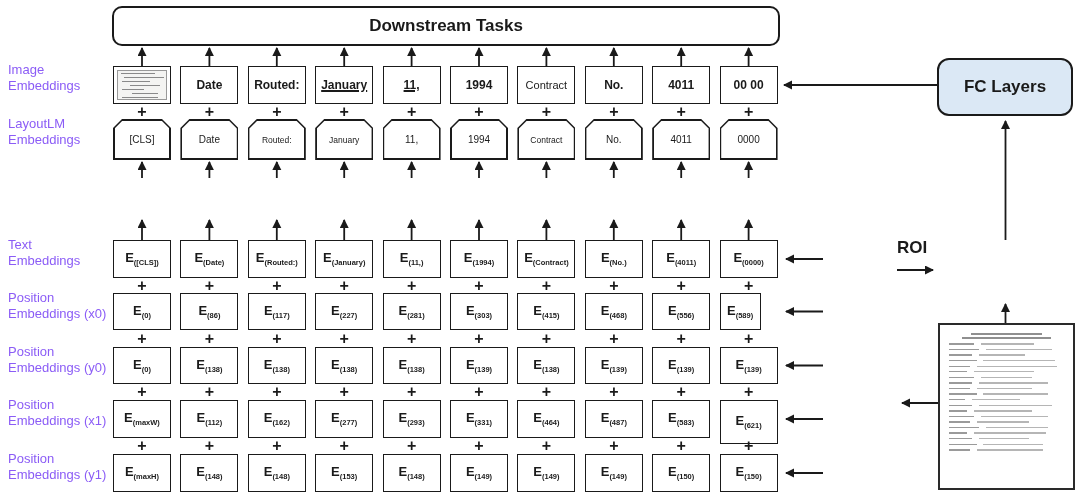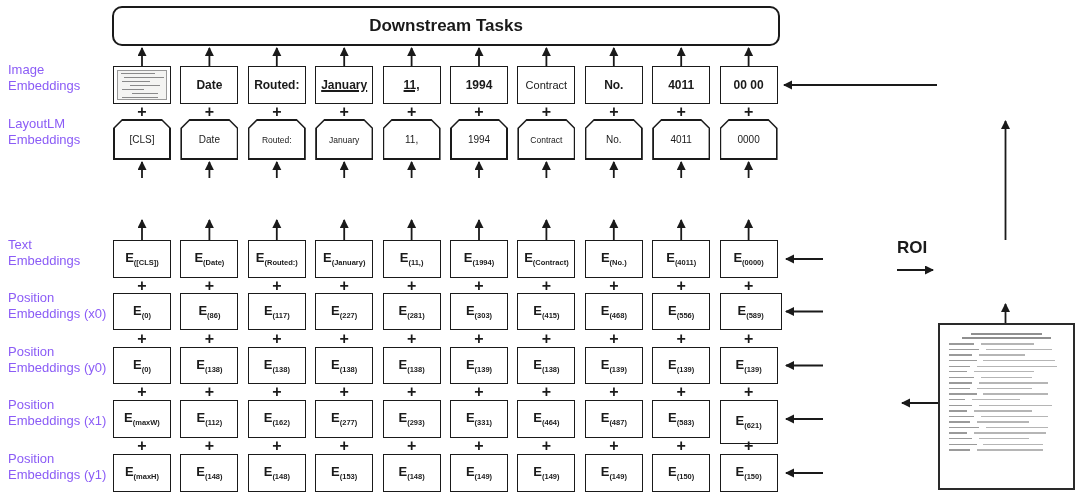--- a/index.html
+++ b/index.html
@@ -260,21 +260,21 @@
       </div>
       <div class="tok" style="left: 517.4px; top: 293px; width: 58px; height: 37px;">
         <span class="etok">E<sub>(415)</sub></span>
       </div>
       <div class="tok" style="left: 584.8px; top: 293px; width: 58px; height: 37px;">
         <span class="etok">E<sub>(468)</sub></span>
       </div>
       <div class="tok" style="left: 652.2px; top: 293px; width: 58px; height: 37px;">
         <span class="etok">E<sub>(556)</sub></span>
       </div>
-      <div class="tok" style="left: 719.6px; top: 293px; width: 62px; height: 37px;">
+      <div class="tok" style="left: 719.6px; top: 293px; width: 41px; height: 37px;">
         <span class="etok">E<sub>(589)</sub></span>
       </div>
       <div class="tok" style="left: 113px; top: 347px; width: 58px; height: 37px;">
         <span class="etok">E<sub>(0)</sub></span>
       </div>
       <div class="tok" style="left: 180.4px; top: 347px; width: 58px; height: 37px;">
         <span class="etok">E<sub>(138)</sub></span>
       </div>
       <div class="tok" style="left: 247.8px; top: 347px; width: 58px; height: 37px;">
         <span class="etok">E<sub>(138)</sub></span>
@@ -405,20 +405,23 @@
       <div class="plus" style="left: 276.8px; top: 446px;">+</div>
       <div class="plus" style="left: 344.2px; top: 446px;">+</div>
       <div class="plus" style="left: 411.6px; top: 446px;">+</div>
       <div class="plus" style="left: 479px; top: 446px;">+</div>
       <div class="plus" style="left: 546.4px; top: 446px;">+</div>
       <div class="plus" style="left: 613.8px; top: 446px;">+</div>
       <div class="plus" style="left: 681.2px; top: 446px;">+</div>
       <div class="plus" style="left: 748.6px; top: 446px;">+</div>
     </div>
 
+  <div class="side-box" id="fc-box">
+    <span>FC Layers</span>
+  </div>
   <div id="roi-label">ROI</div>
 
   <div id="doc-image">
       <div class="hline" style="width: 62%;"></div>
       <div class="hline" style="width: 78%;"></div>
       <div class="frow">
         <div class="fl" style="width: 22%;"></div>
         <div style="width: 6%;"></div>
         <div class="fv" style="width: 46%;"></div>
       </div>

